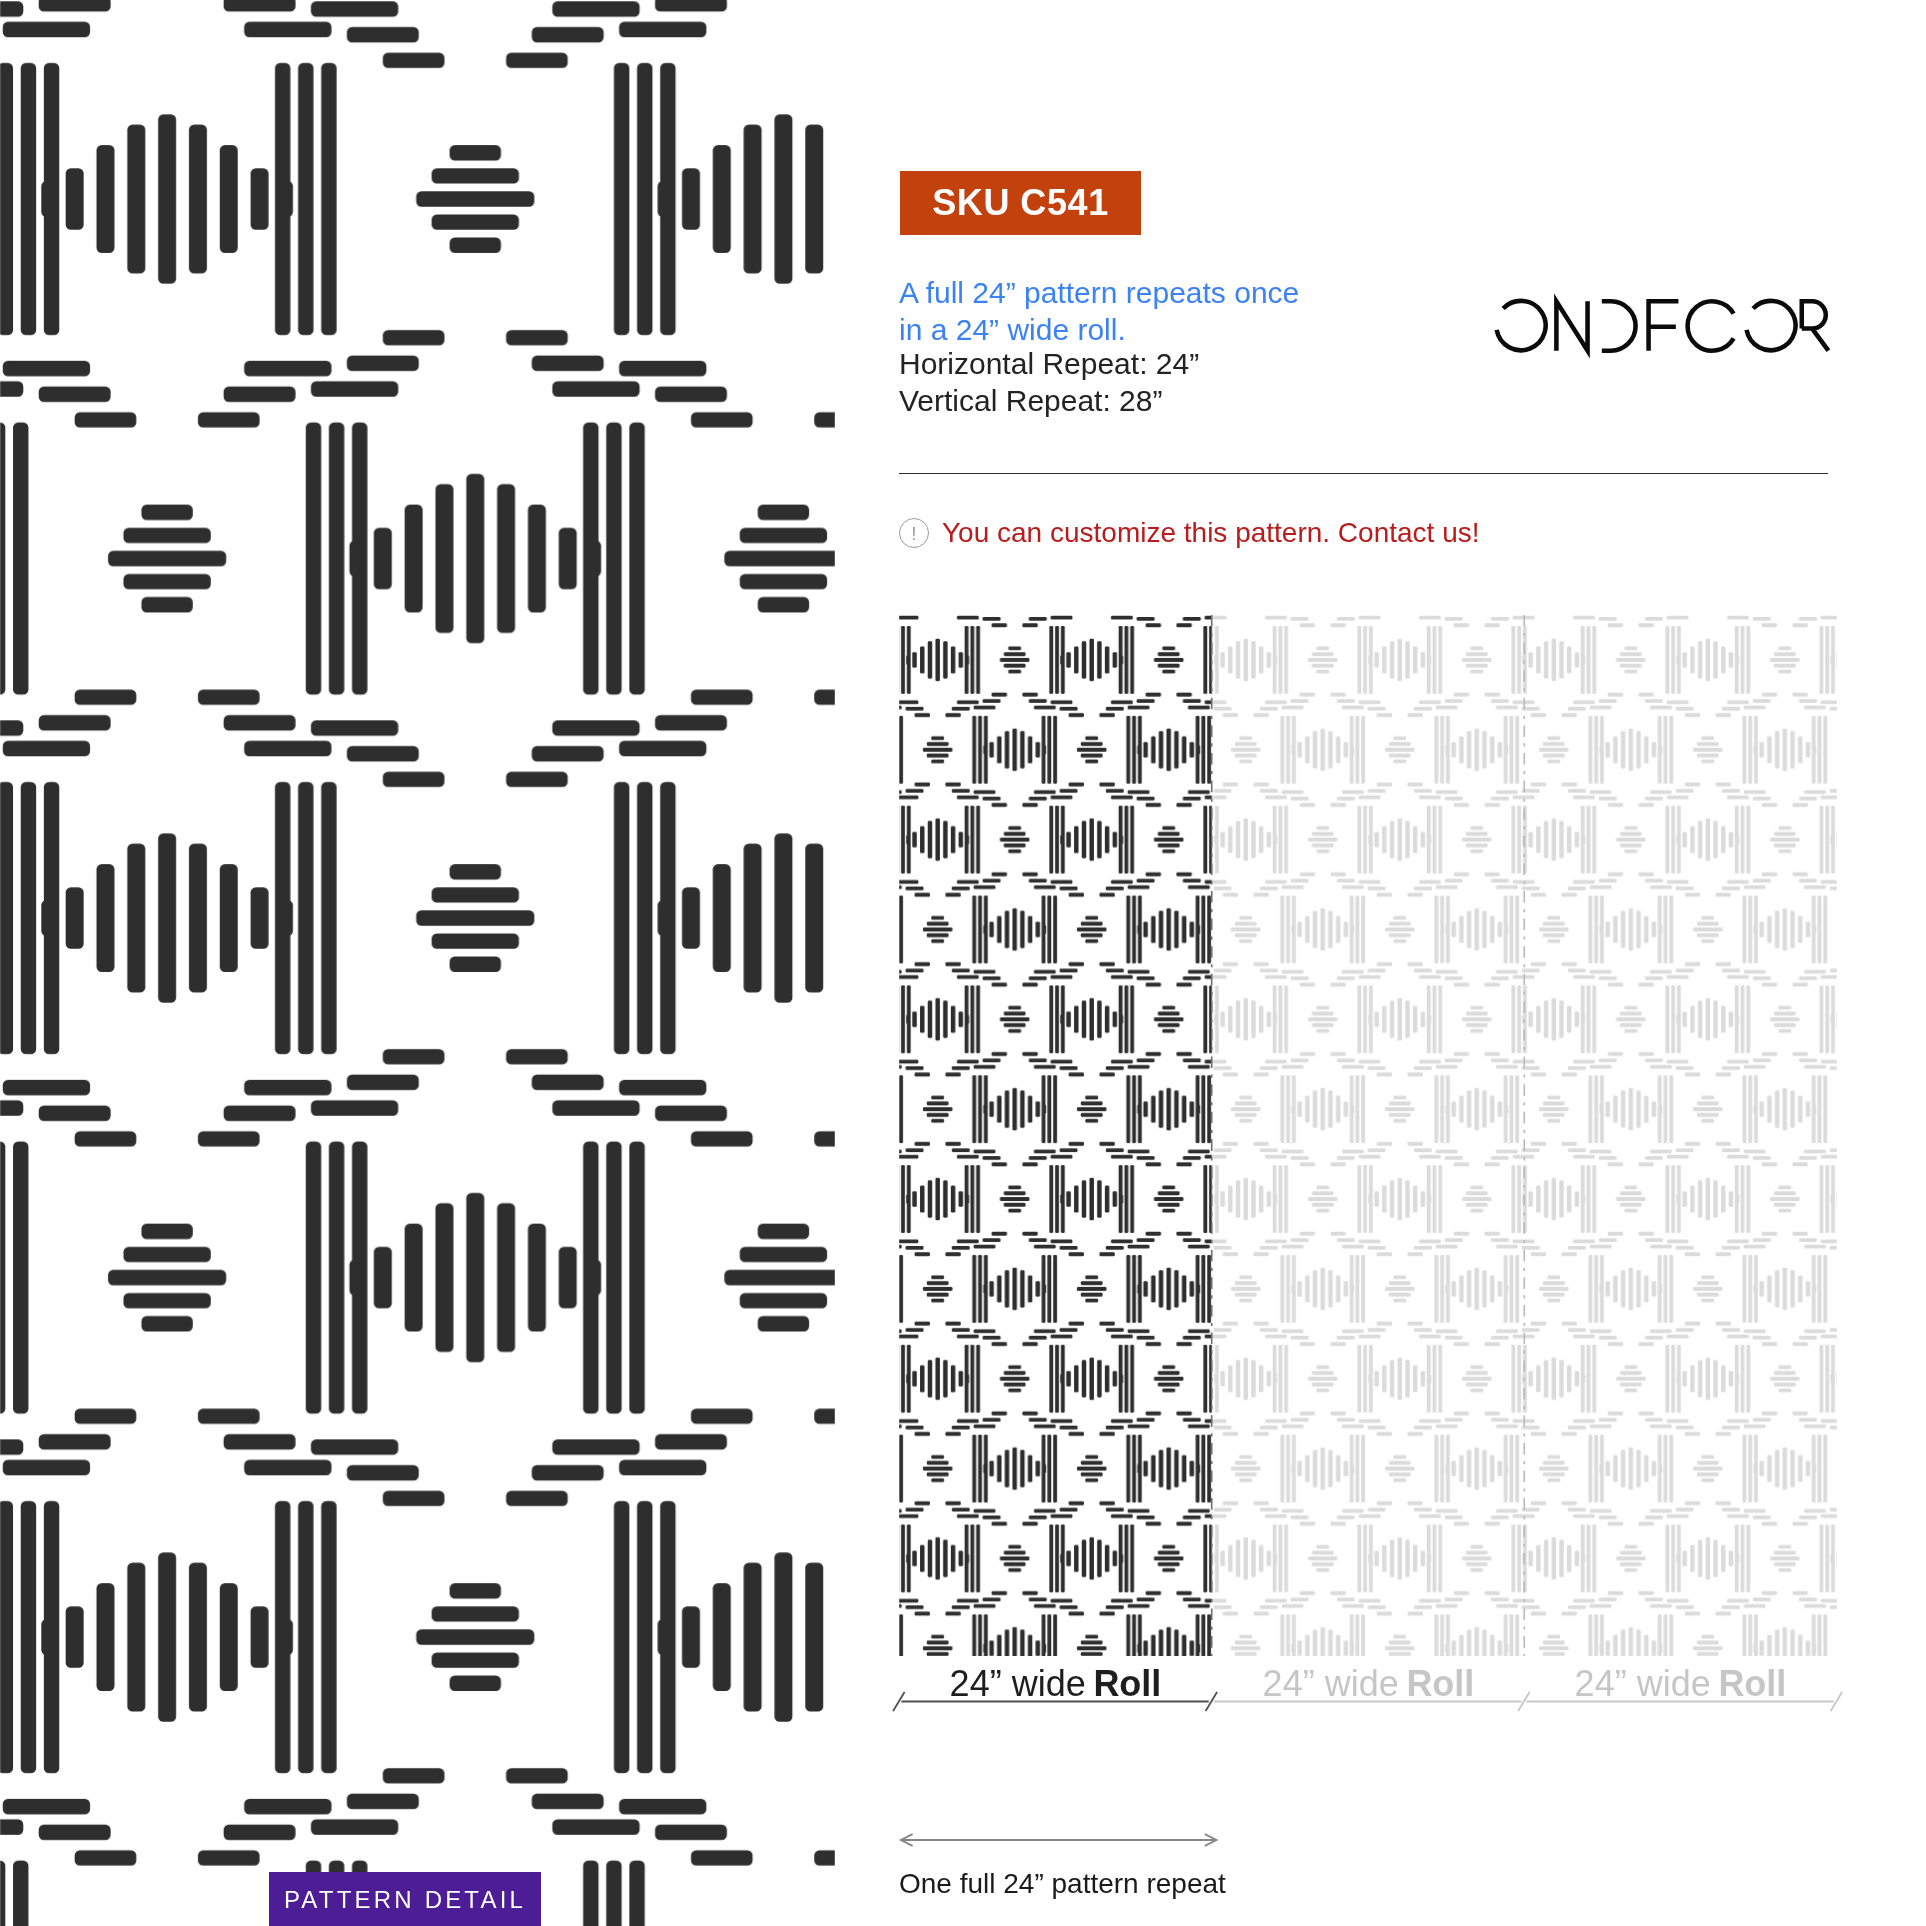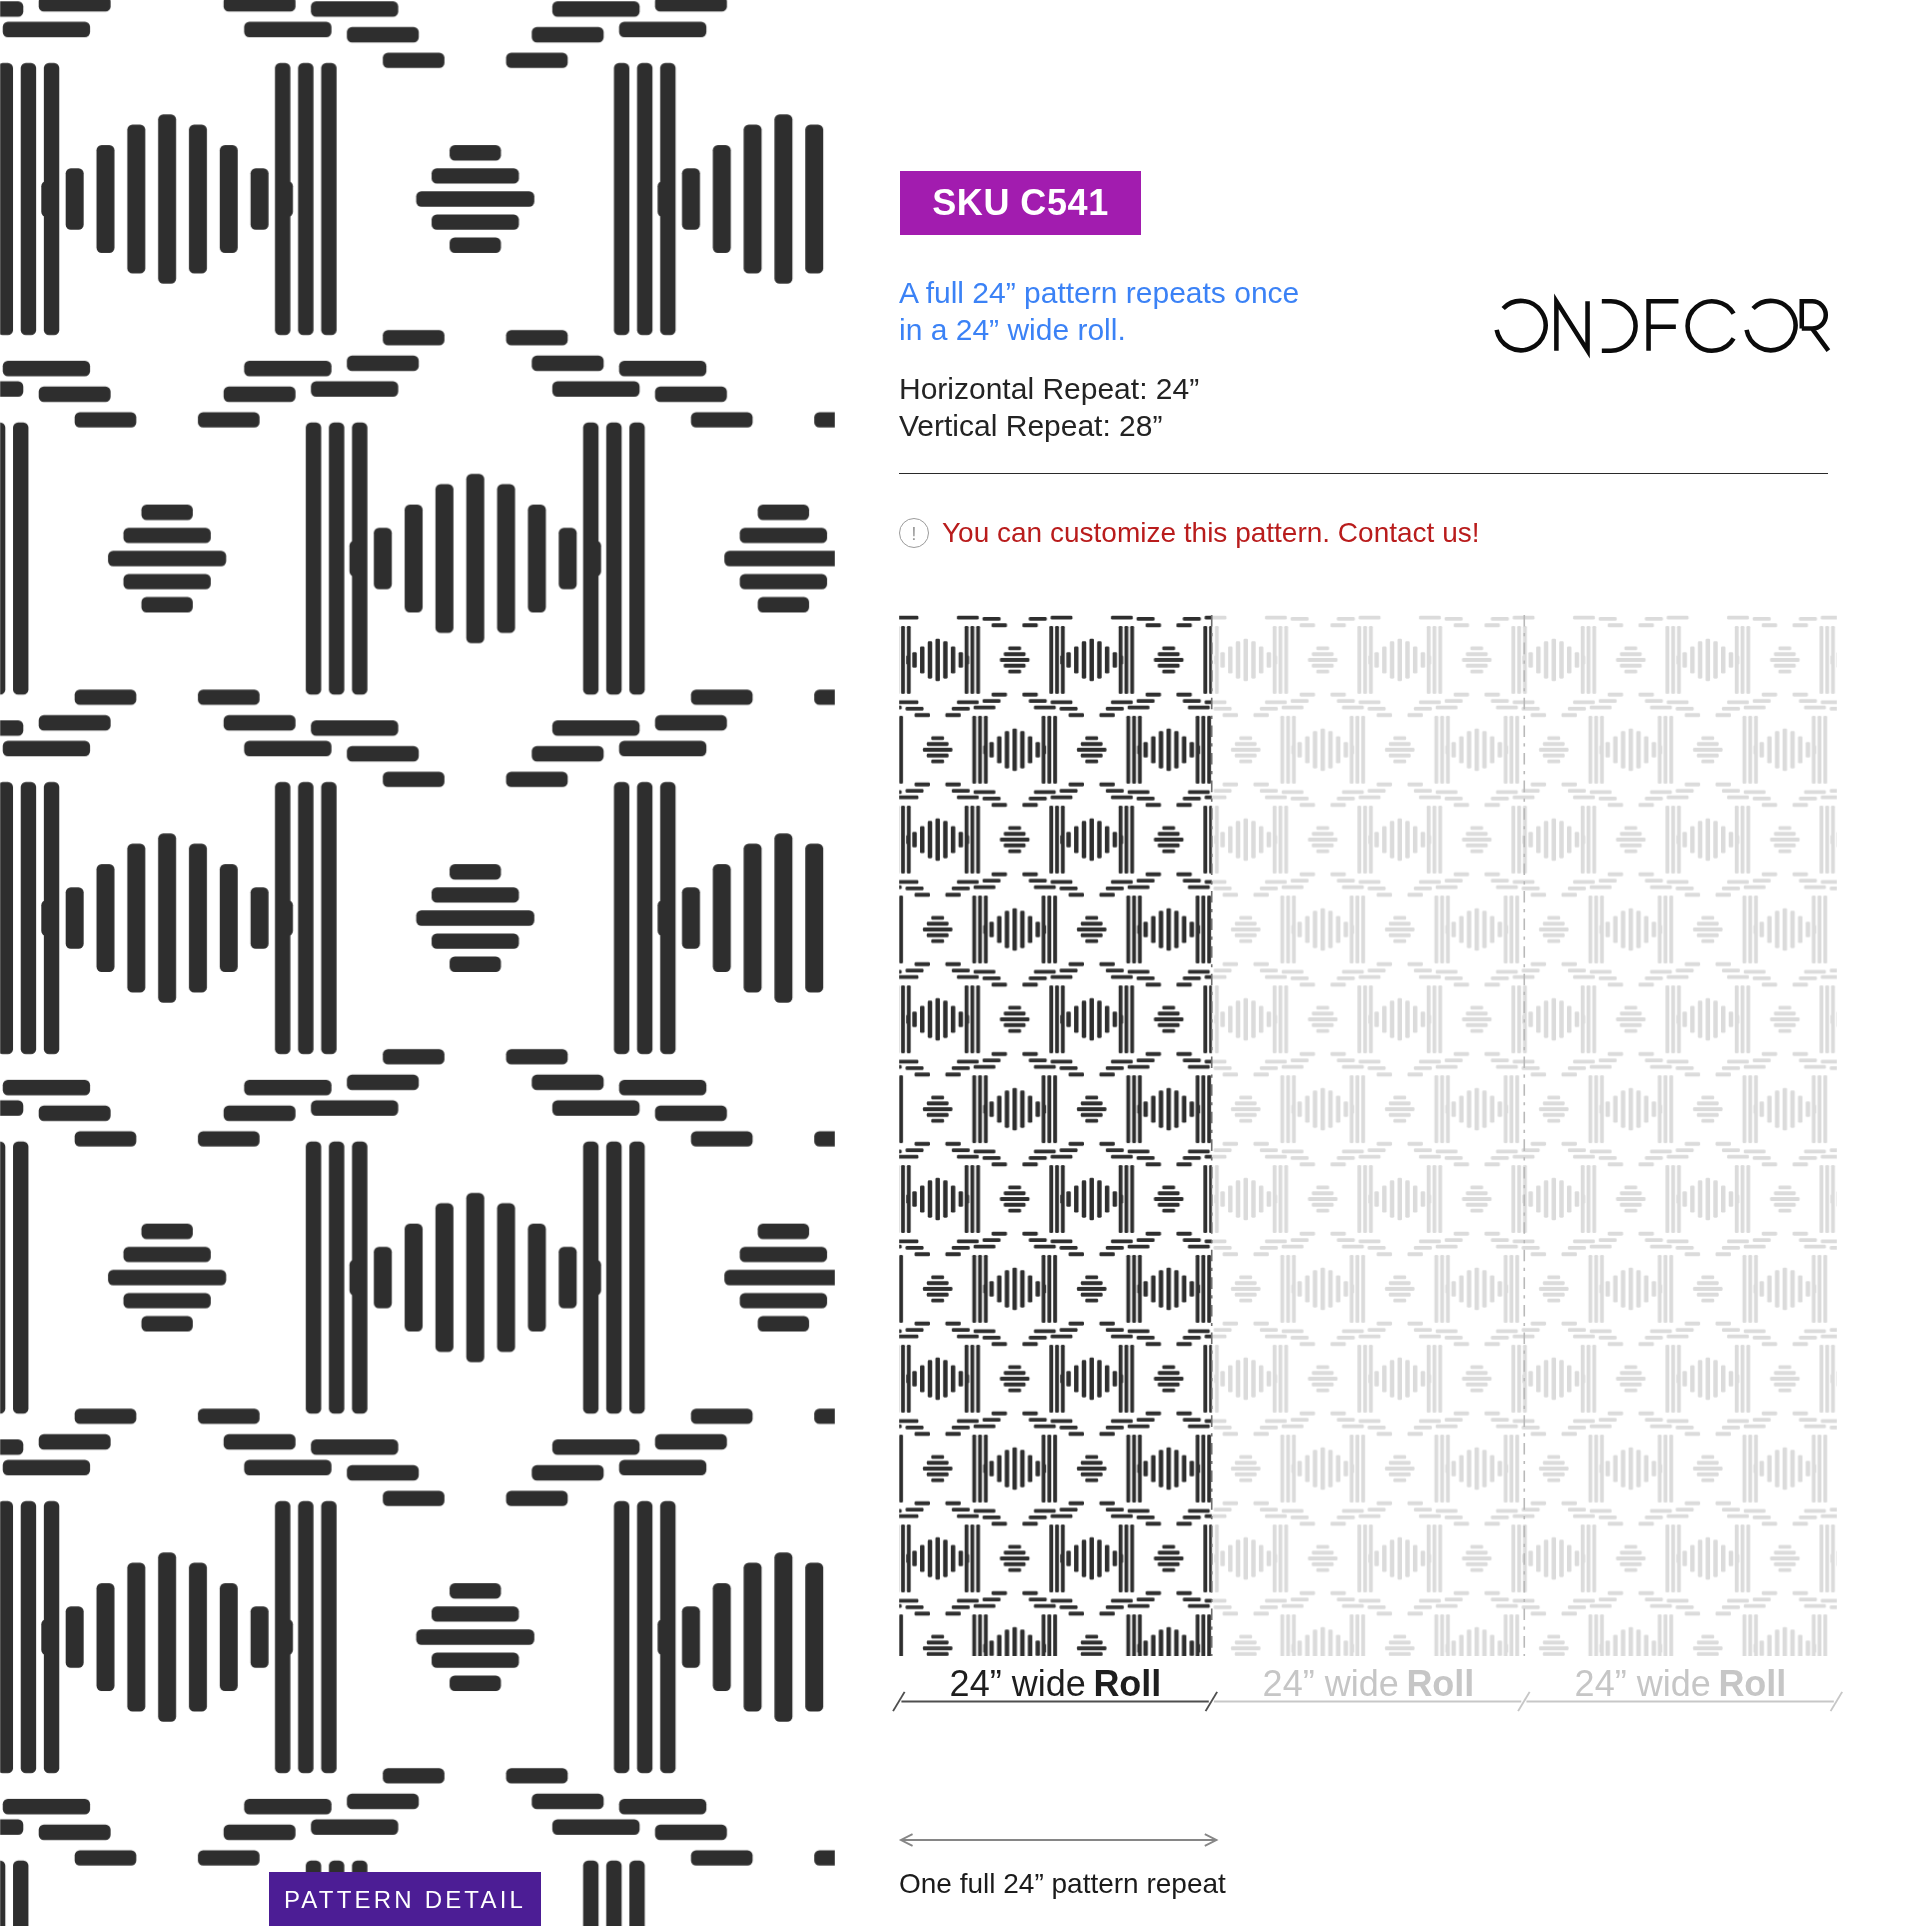--- a/index.html
+++ b/index.html
@@ -14,28 +14,28 @@
   #detail-badge{
     left:269px;top:1872px;width:272px;height:55px;background:#4c1d95;
     display:flex;align-items:center;justify-content:center;
   }
   #detail-badge span{
     color:#ffffff;font-size:24px;letter-spacing:3.2px;font-weight:400;white-space:nowrap;
   }
 
   
   #sku-box{
-    left:900px;top:171px;width:241px;height:64px;background:#a21caf;
+    left:900px;top:171px;width:241px;height:64px;background:#c2410c;
     display:flex;align-items:center;justify-content:center;gap:10.3px;
   }
   #sku-box .sku-l{color:#fff;font-size:36px;font-weight:700;letter-spacing:0.6px;}
   #sku-box .sku-v{color:#fff;font-size:36px;font-weight:700;letter-spacing:0.6px;}
 
   #description{left:899px;top:274px;font-size:30px;line-height:37px;color:#3b82f6;}
-  #repeats{left:899px;top:370px;font-size:30px;line-height:37px;color:#232323;}
+  #repeats{left:899px;top:345px;font-size:30px;line-height:37px;color:#232323;}
 
   #brand-logo{left:1490px;top:289px;width:347px;height:74px;}
   #brand-logo svg{display:block;}
   .sr-only{position:absolute;width:0.6px;height:0.6px;overflow:hidden;clip:rect(0 0 0 0);white-space:nowrap;}
 
   #divider{left:899px;top:473px;width:929px;height:1.3px;background:#2a2a2a;}
 
   #note{left:899px;top:517px;display:flex;align-items:center;gap:13px;}
   #note .icircle{
     width:28px;height:28px;border:1.9px solid #9b9b9b;border-radius:50%;

